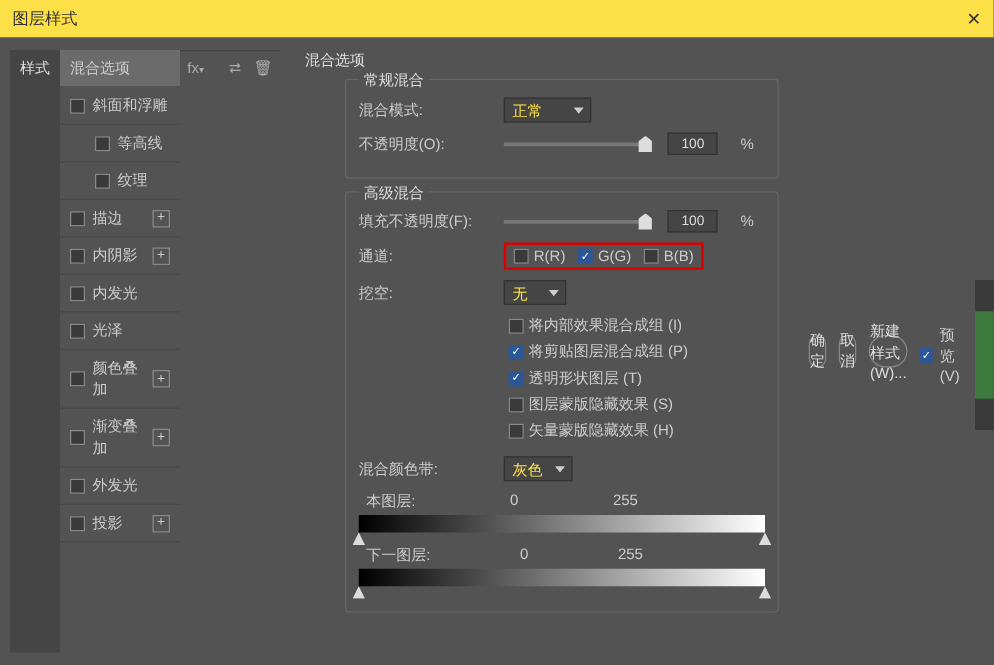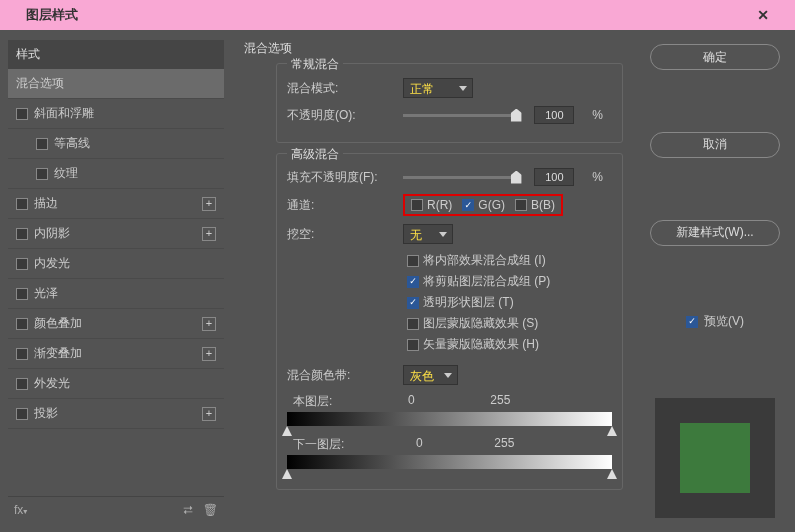--- a/index.html
+++ b/index.html
@@ -1,21 +1,21 @@
 <!DOCTYPE html>
 <html><head>
 <meta charset="utf-8">
 <style>
 * { margin: 0; padding: 0; box-sizing: border-box; font-family: "Microsoft YaHei", sans-serif; }
 body { background: #535353; color: #ccc; font-size: 12px; width: 795px; height: 532px; overflow: hidden; }
-.titlebar { height: 30px; background: #f9a8d4; display: flex; align-items: center; padding: 0 26px; justify-content: space-between; font-weight: bold; }
+.titlebar { height: 30px; background: #fde047; display: flex; align-items: center; padding: 0 10px; justify-content: space-between; }
 .titlebar-title { color: #333; font-size: 13px; }
 .close-x { color: #333; font-size: 14px; cursor: pointer; }
 .main { display: flex; height: 502px; background: #535353; }
-.sidebar { width: 232px; padding: 10px 8px; display: flex; flex-direction: column; }
+.sidebar { width: 232px; padding: 10px 8px; display: flex; flex-direction: row; }
 .styles-header { background: #454545; padding: 6px 8px; color: #ddd; }
 .style-list { flex: 1; }
 .style-item { display: flex; align-items: center; padding: 6px 8px; border-bottom: 1px solid #4a4a4a; justify-content: space-between; }
 .style-item.selected { background: #6b6b6b; }
 .style-item.sub { padding-left: 28px; }
 .style-item-left { display: flex; align-items: center; gap: 6px; }
 .chk { width: 12px; height: 12px; border: 1px solid #888; background: #3a3a3a; display: inline-block; }
 .plus-box { width: 14px; height: 14px; border: 1px solid #888; display: flex; align-items: center; justify-content: center; color: #ccc; font-size: 11px; line-height: 1; }
 .sidebar-footer { height: 26px; border-top: 1px solid #444; display: flex; align-items: center; gap: 10px; padding: 0 6px; color: #aaa; }
 .content { flex: 1; padding: 10px 12px; position: relative; }
@@ -31,21 +31,21 @@
 .num-input { width: 40px; height: 18px; background: #454545; border: 1px solid #333; color: #ddd; text-align: center; font-size: 11px; }
 .pct { color: #ccc; }
 .red-box { border: 2px solid #d00; padding: 2px 6px; display: inline-flex; align-items: center; gap: 10px; }
 .chk-inline { display: inline-flex; align-items: center; gap: 4px; }
 .chk-sm { width: 12px; height: 12px; border: 1px solid #888; background: #3a3a3a; display: inline-flex; align-items: center; justify-content: center; }
 .chk-sm.checked { background: #2b5797; border-color: #2b5797; }
 .chk-sm.checked::after { content: "✓"; color: #fff; font-size: 9px; line-height: 1; }
 .gradient-bar { height: 14px; background: linear-gradient(to right, #000, #fff); position: relative; margin: 2px 0 10px; }
 .stop { position: absolute; width: 10px; height: 10px; background: #ddd; top: 14px; transform: translateX(-50%); clip-path: polygon(50% 0, 100% 100%, 0 100%); }
 .blend-labels { display: flex; justify-content: space-between; padding: 0 6px; margin-top: 6px; }
-.rightpane { width: 160px; padding: 14px 12px; display: flex; flex-direction: column; align-items: center; gap: 10px; justify-content: space-between; }
+.rightpane { width: 160px; padding: 14px 12px; display: flex; flex-direction: row; align-items: center; gap: 10px; }
 .btn { width: 130px; height: 26px; border: 1px solid #888; border-radius: 13px; background: #535353; color: #ddd; display: flex; align-items: center; justify-content: center; cursor: pointer; }
 .preview-chk { display: flex; align-items: center; gap: 6px; margin-top: 6px; }
 .swatch-box { width: 120px; height: 120px; background: #3a3a3a; display: flex; align-items: center; justify-content: center; margin-top: 6px; }
 .swatch { width: 70px; height: 70px; background: #3d7a3d; }
 .section-title { color: #ddd; margin-bottom: 6px; }
 .adv-opts { margin-left: 120px; display: flex; flex-direction: column; gap: 4px; margin-top: 4px; }
 </style>
 </head>
 <body>
 

